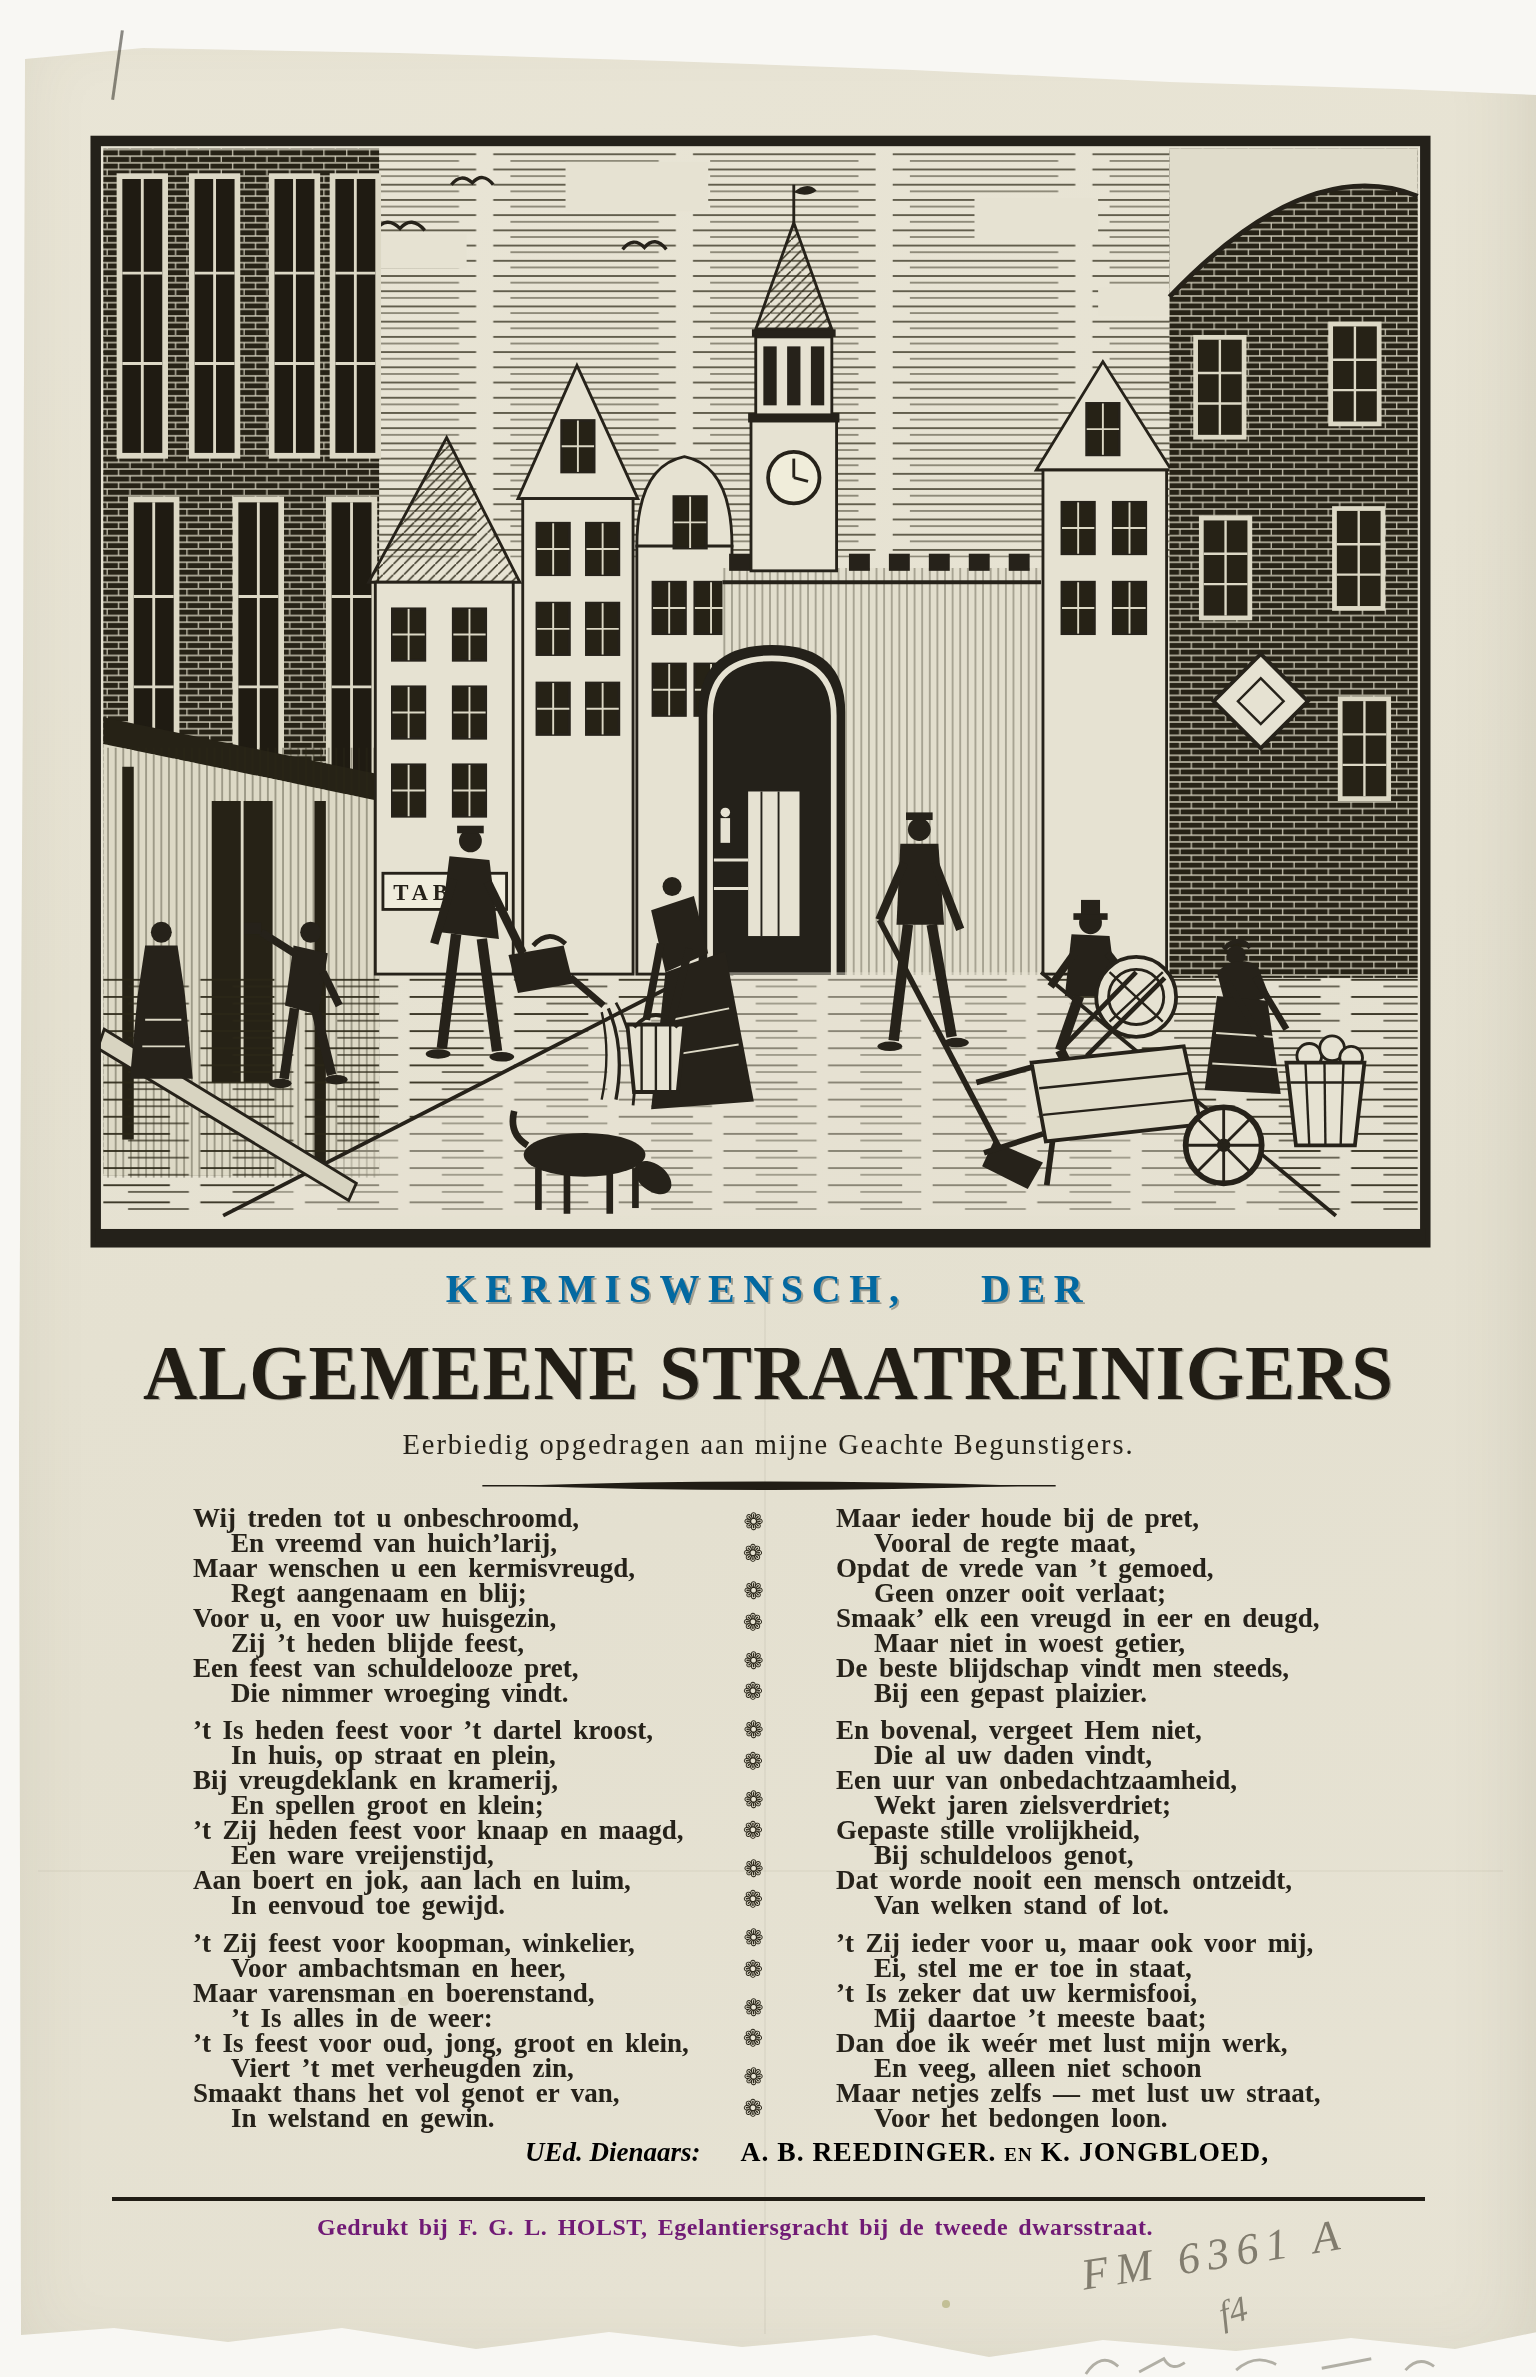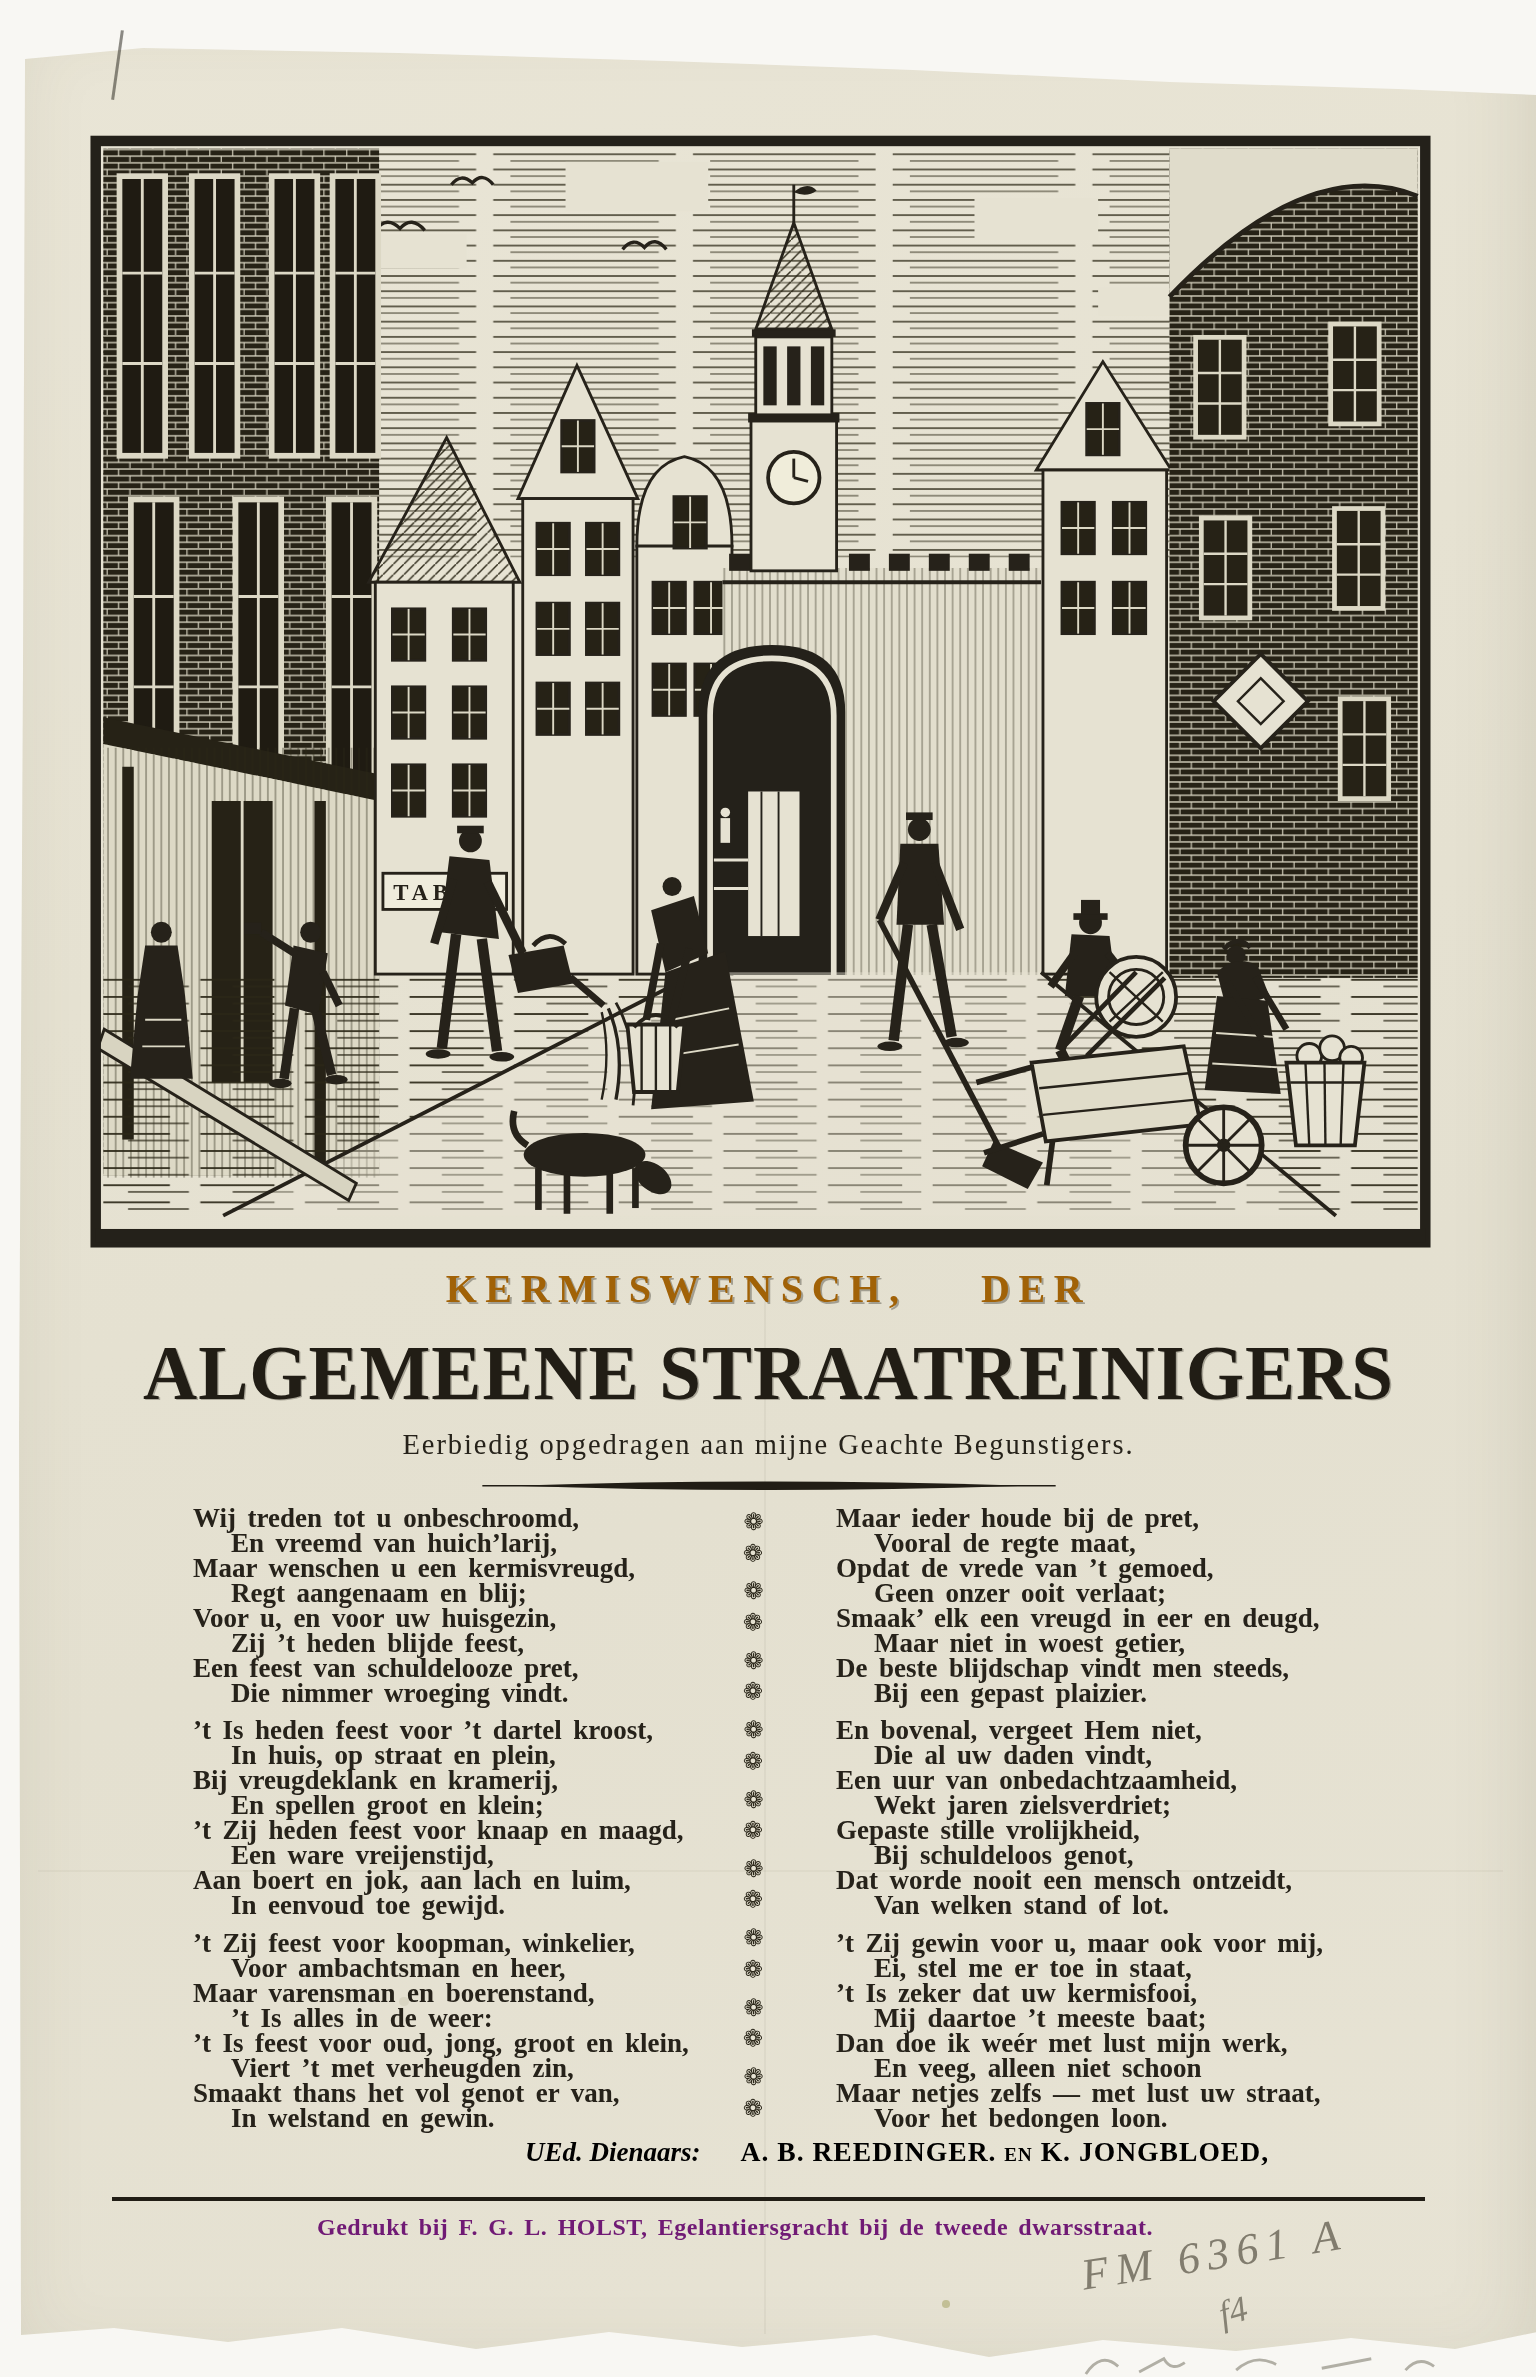--- a/index.html
+++ b/index.html
@@ -18,21 +18,21 @@
   }
   .crease-v{position:absolute;top:1340;left:764px;top:1274px;width:1.9px;height:1060px;background:rgba(60,55,35,.05);}
   .crease-h{position:absolute;left:38px;top:1870px;width:1465px;height:1.9px;background:rgba(60,55,35,.04);}
   .spot{position:absolute;border-radius:50%;background:rgba(120,108,66,.10);}
   .pencil-tick{position:absolute;left:116px;top:30px;width:2.9px;height:70px;background:rgba(50,47,38,.55);transform:rotate(8deg);}
 
   .woodcut{position:absolute;left:90px;top:135px;width:1341px;height:1118px;}
 
   .title-1{
     position:absolute;left:0;right:0;top:1265px;text-align:center;
-    font-size:40px;font-weight:700;letter-spacing:8.6px;word-spacing:55px;color:#a16207;
+    font-size:40px;font-weight:700;letter-spacing:8.6px;word-spacing:55px;color:#0369a1;
     text-shadow:1.9px 1.9px 0 rgba(38,34,26,.35), -1px -1px 0 rgba(231,227,213,.6);
   }
   .title-2{
     position:absolute;left:0;right:0;top:1330px;text-align:center;
     font-size:75px;font-weight:700;letter-spacing:1px;color:#211d15;
     transform:scaleY(1.04);
     text-shadow:1.4px 1.4px 0 rgba(33,29,21,.3);
   }
   .dedication{
     position:absolute;left:0;right:0;top:1429px;text-align:center;
@@ -486,21 +486,21 @@
         <div class="pline">En bovenal, vergeet Hem niet,</div>
         <div class="pline ind">Die al uw daden vindt,</div>
         <div class="pline">Een uur van onbedachtzaamheid,</div>
         <div class="pline ind">Wekt jaren zielsverdriet;</div>
         <div class="pline">Gepaste stille vrolijkheid,</div>
         <div class="pline ind">Bij schuldeloos genot,</div>
         <div class="pline">Dat worde nooit een mensch ontzeidt,</div>
         <div class="pline ind">Van welken stand of lot.</div>
       </div>
       <div class="stanza">
-        <div class="pline">’t Zij gewin voor u, maar ook voor mij,</div>
+        <div class="pline">’t Zij ieder voor u, maar ook voor mij,</div>
         <div class="pline ind">Ei, stel me er toe in staat,</div>
         <div class="pline">’t Is zeker dat uw kermisfooi,</div>
         <div class="pline ind">Mij daartoe ’t meeste baat;</div>
         <div class="pline">Dan doe ik weér met lust mijn werk,</div>
         <div class="pline ind">En veeg, alleen niet schoon</div>
         <div class="pline">Maar netjes zelfs — met lust uw straat,</div>
         <div class="pline ind">Voor het bedongen loon.</div>
       </div>
     </div>
 

